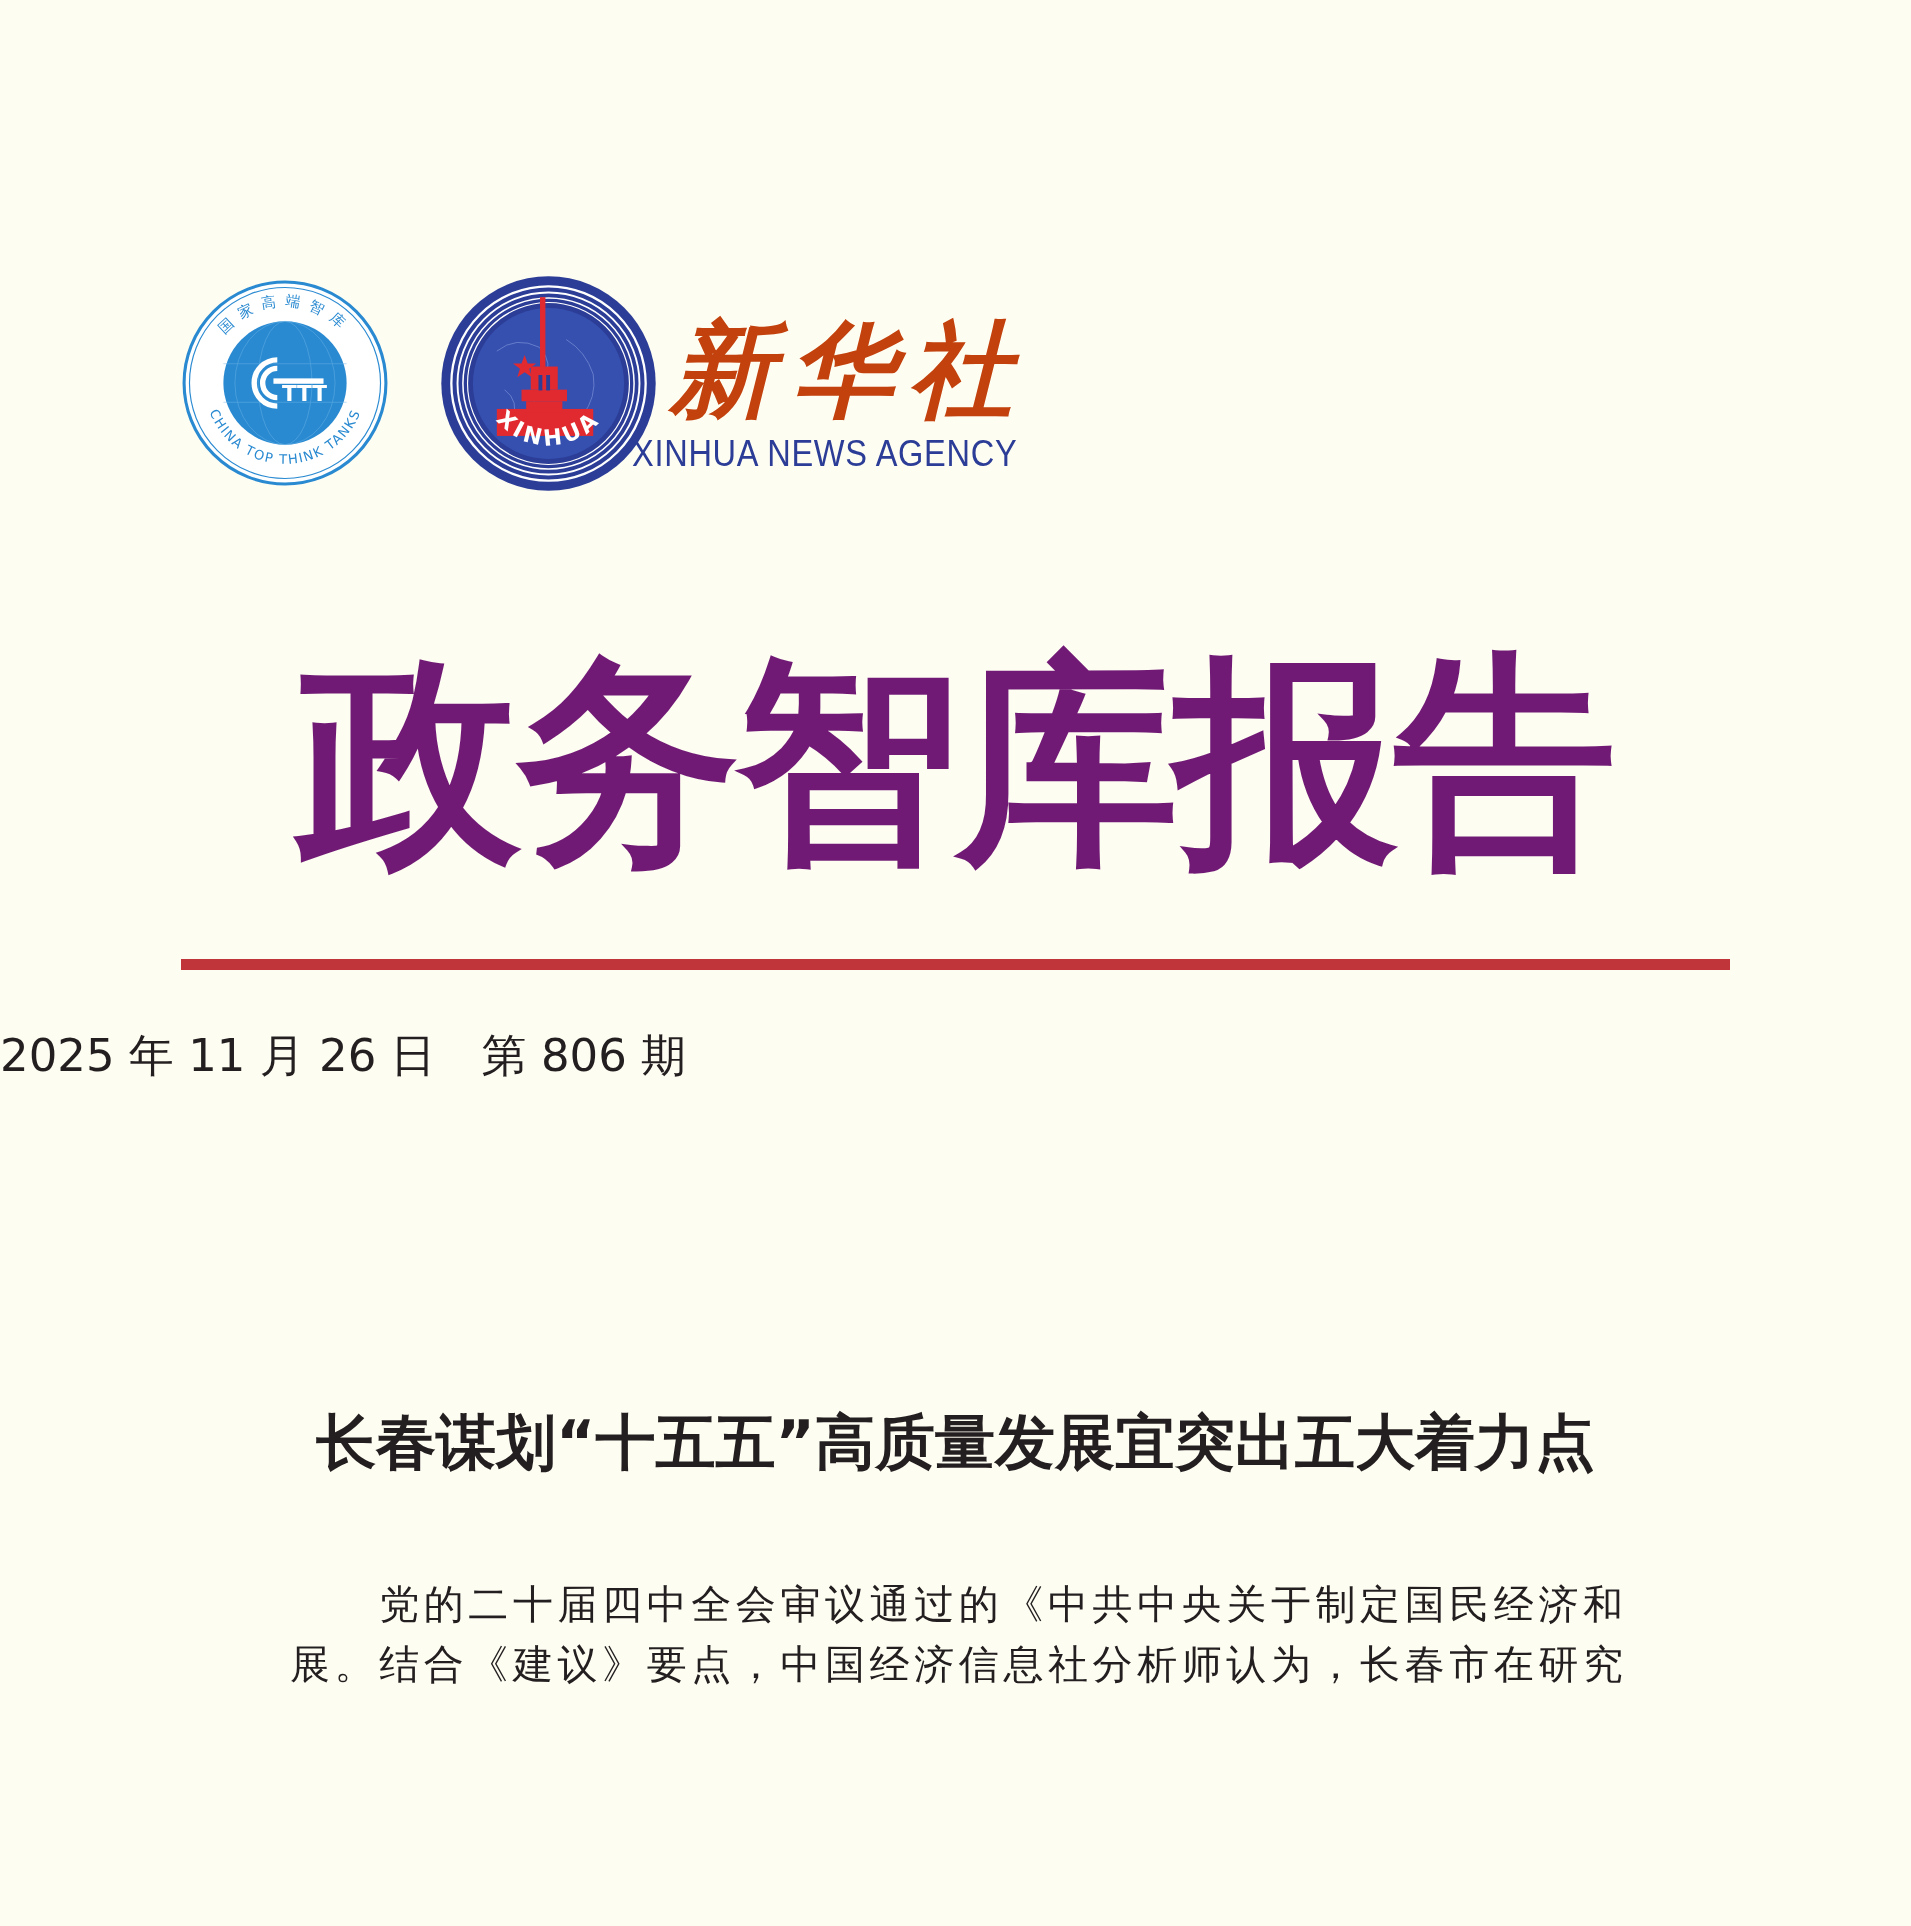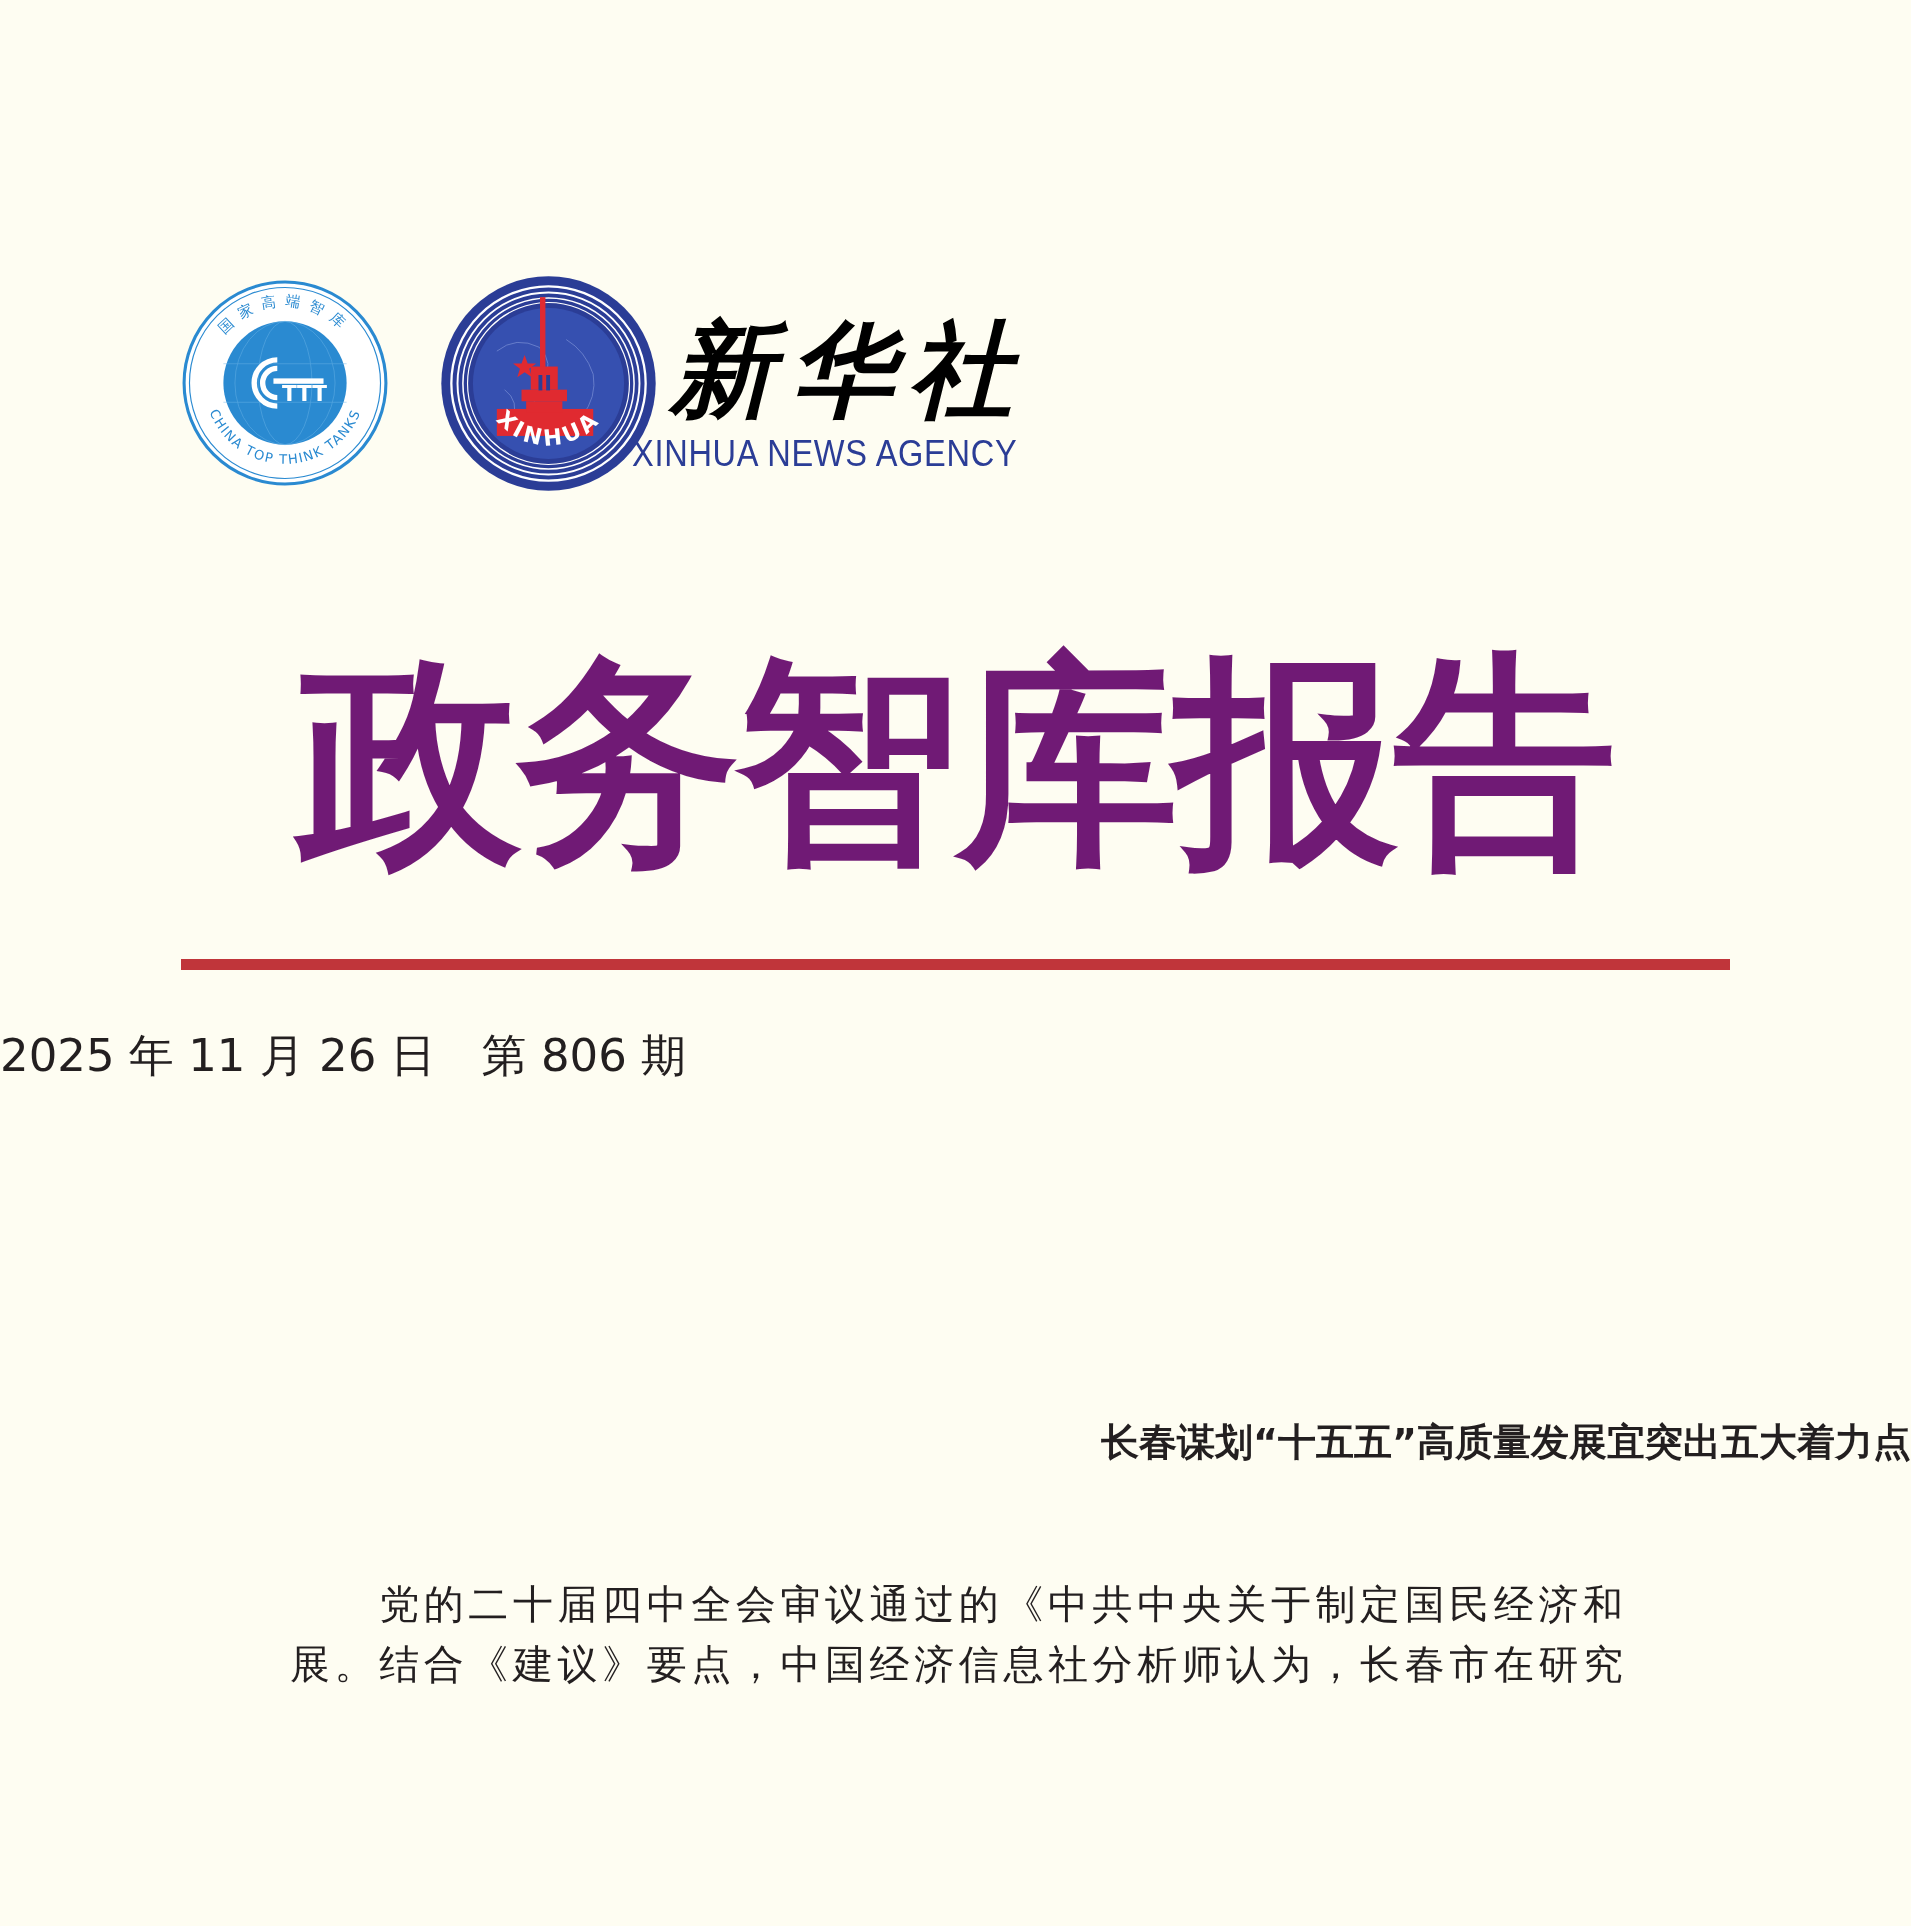--- a/index.html
+++ b/index.html
@@ -10,21 +10,21 @@
     color:#231f20;
   }
   .abs { position:absolute; }
   #logo-tt { left:181px; top:279px; width:208px; height:208px; }
   #logo-xh { left:439px; top:274px; width:219px; height:219px; }
   #xh-cn {
     left:670px; top:308px; width:385px; height:123px;
     font-family:"DejaVu Serif", "Liberation Serif", serif;
     font-weight:bold; font-style:italic;
     font-size:104px; line-height:123px; letter-spacing:15.4px;
-    color:#000000; white-space:nowrap;
+    color:#c2410c; white-space:nowrap;
   }
   #xh-en {
     left:632px; top:431px; width:416px;
     font-family:"Liberation Sans", sans-serif;
     font-size:37px; line-height:46px; color:#2b3d96;
     letter-spacing:0.8px; white-space:nowrap;
     transform:scaleX(0.88); transform-origin:left center;
   }
   #report-title {
     left:0; width:1911px; top:639px; height:247px;
@@ -36,22 +36,22 @@
   #title-rule { left:181px; top:959px; width:1549px; height:10.8px; background:#c0353a; }
   #issue-line {
     left:0; width:1911px; top:1025px; height:62px;
     text-align:left; font-size:45px; line-height:62px;
     color:#231f20; white-space:nowrap;
   }
   #issue-line span { display:inline-block; }
   #issue-line .gap { width:46px; }
   #article-heading {
     left:0; width:1911px; top:1410px; height:65px;
-    text-align:right; font-weight:bold;
-    font-size:38px; line-height:65px; color:#231f20; white-space:nowrap;
+    text-align:center; font-weight:bold;
+    font-size:60px; line-height:65px; color:#231f20; white-space:nowrap;
   }
   #article-body {
     left:290px; top:1574px; width:1333px;
     font-size:40px; line-height:60px;
     color:#231f20; text-align:justify;
   }
   #article-body .line { display:block; white-space:nowrap; height:60px; text-align-last:justify; }
 </style>
 </head>
 <body>

